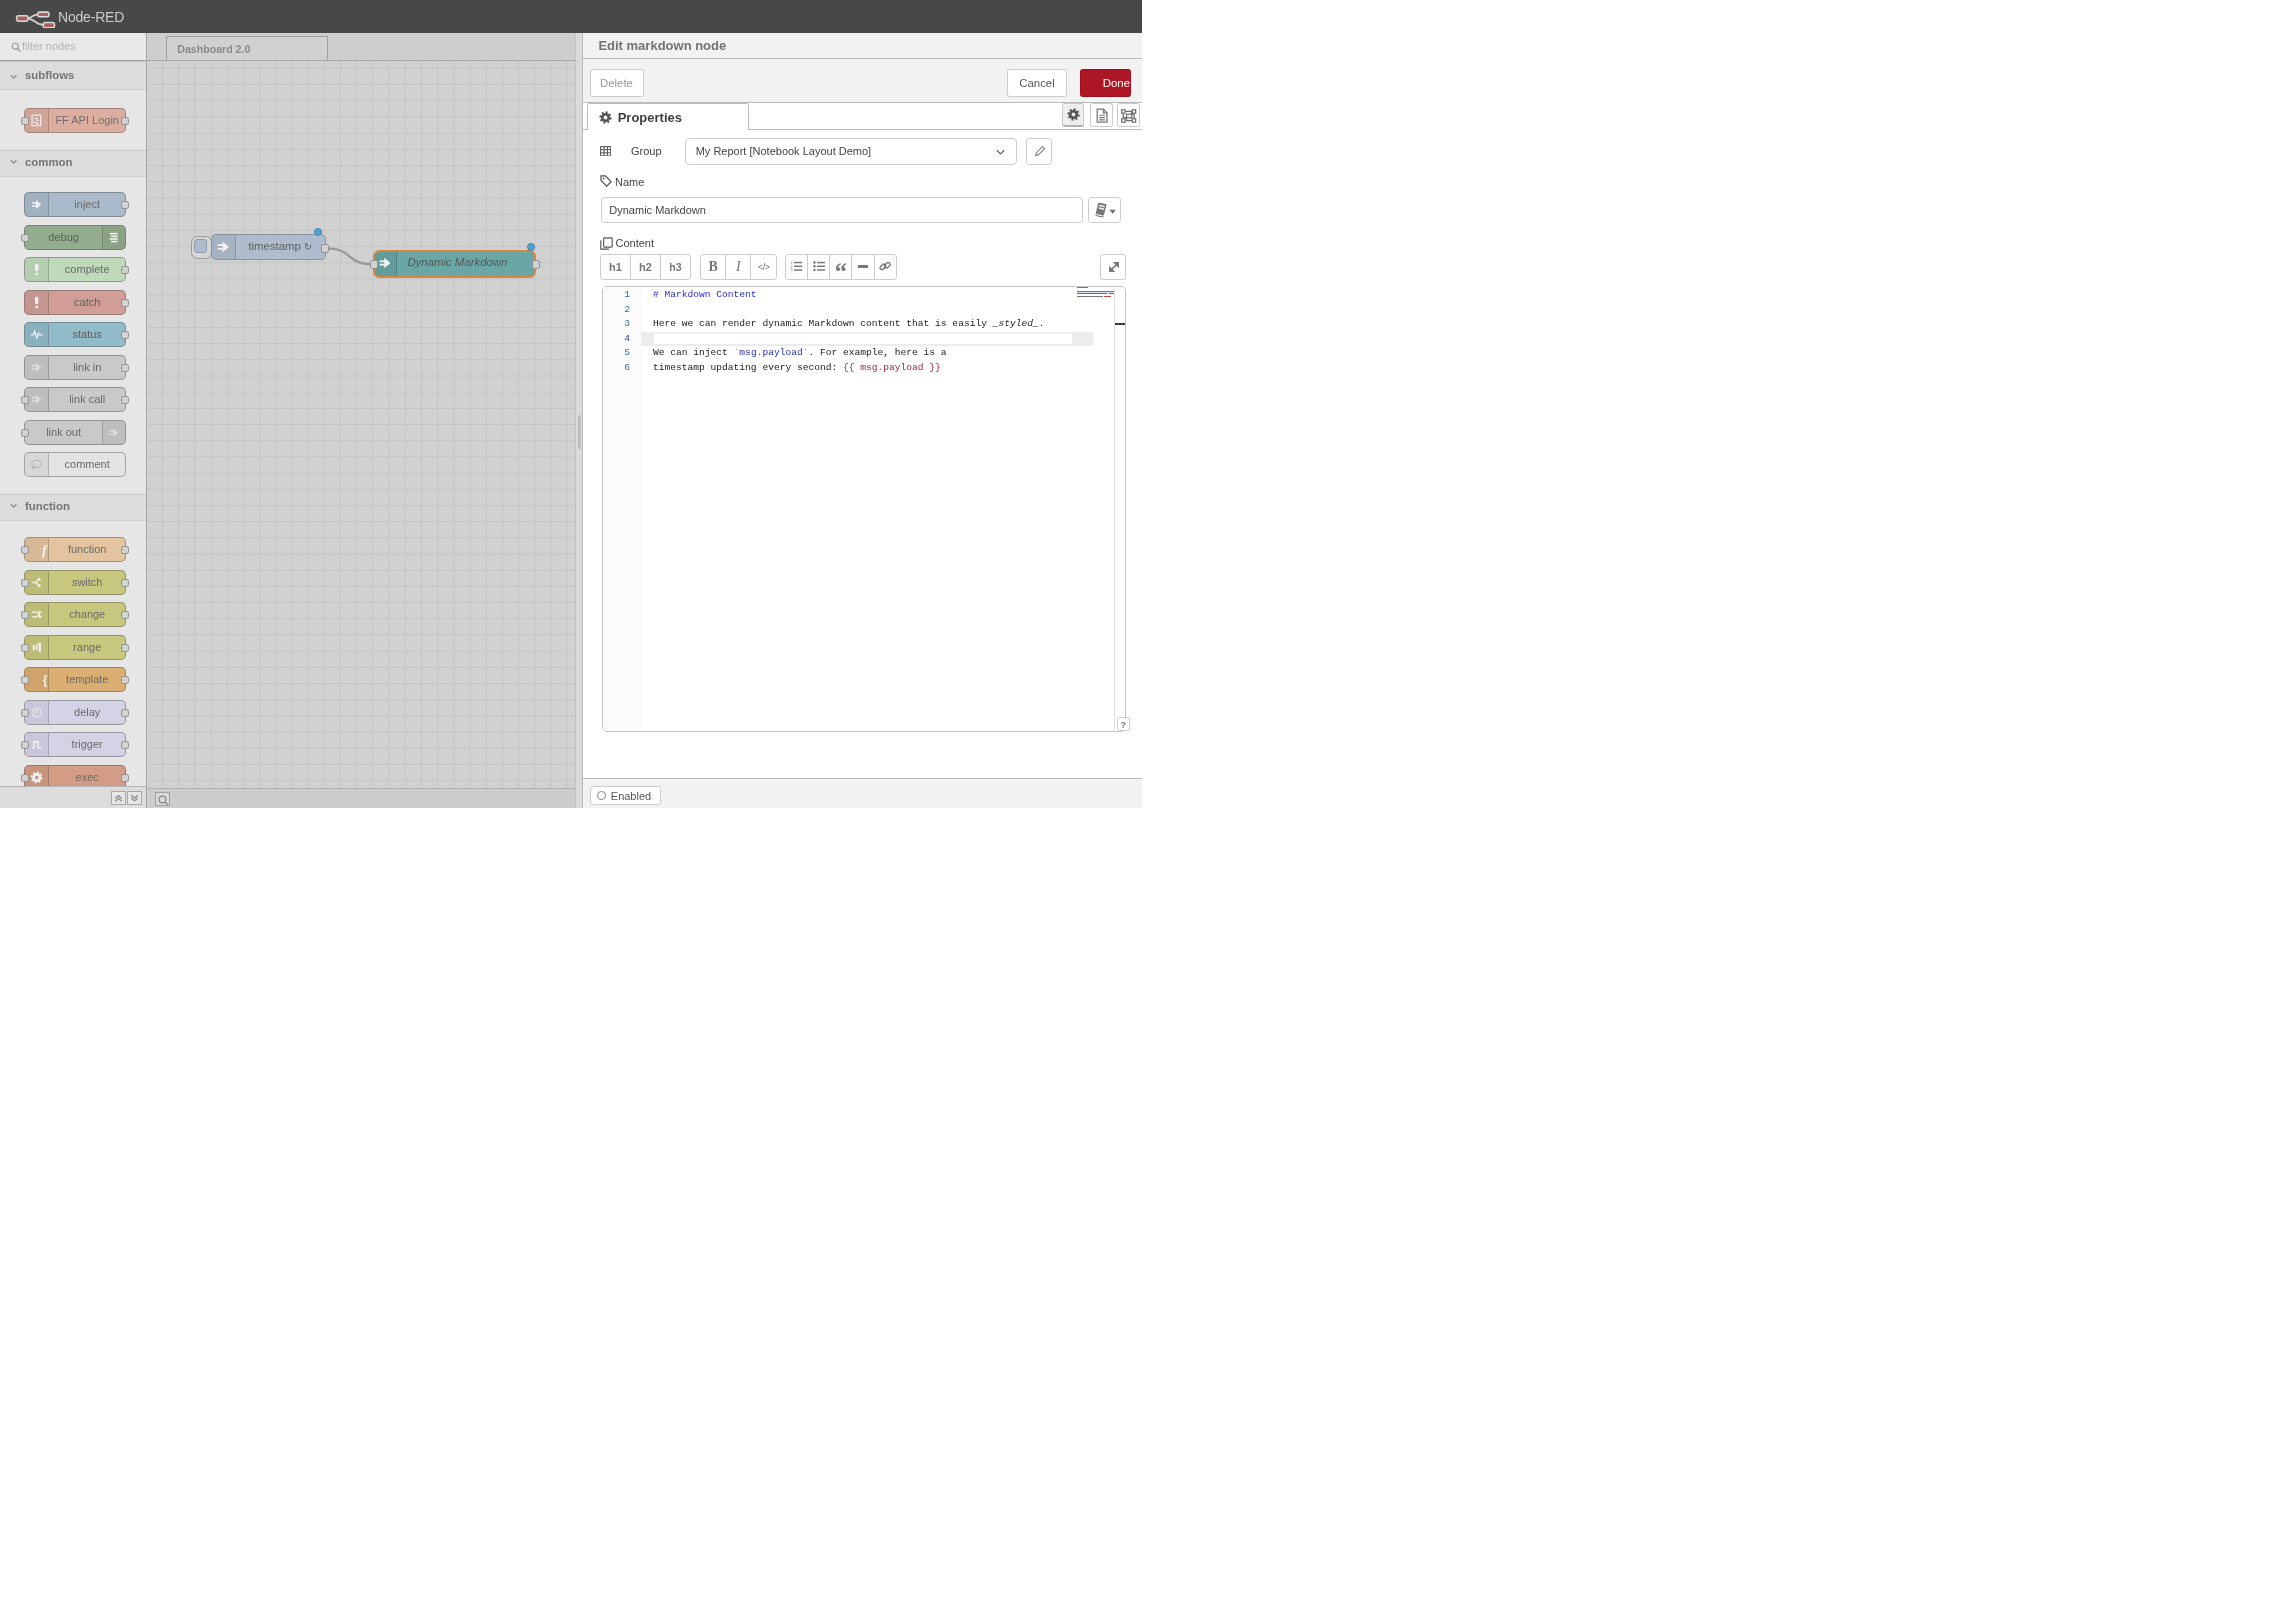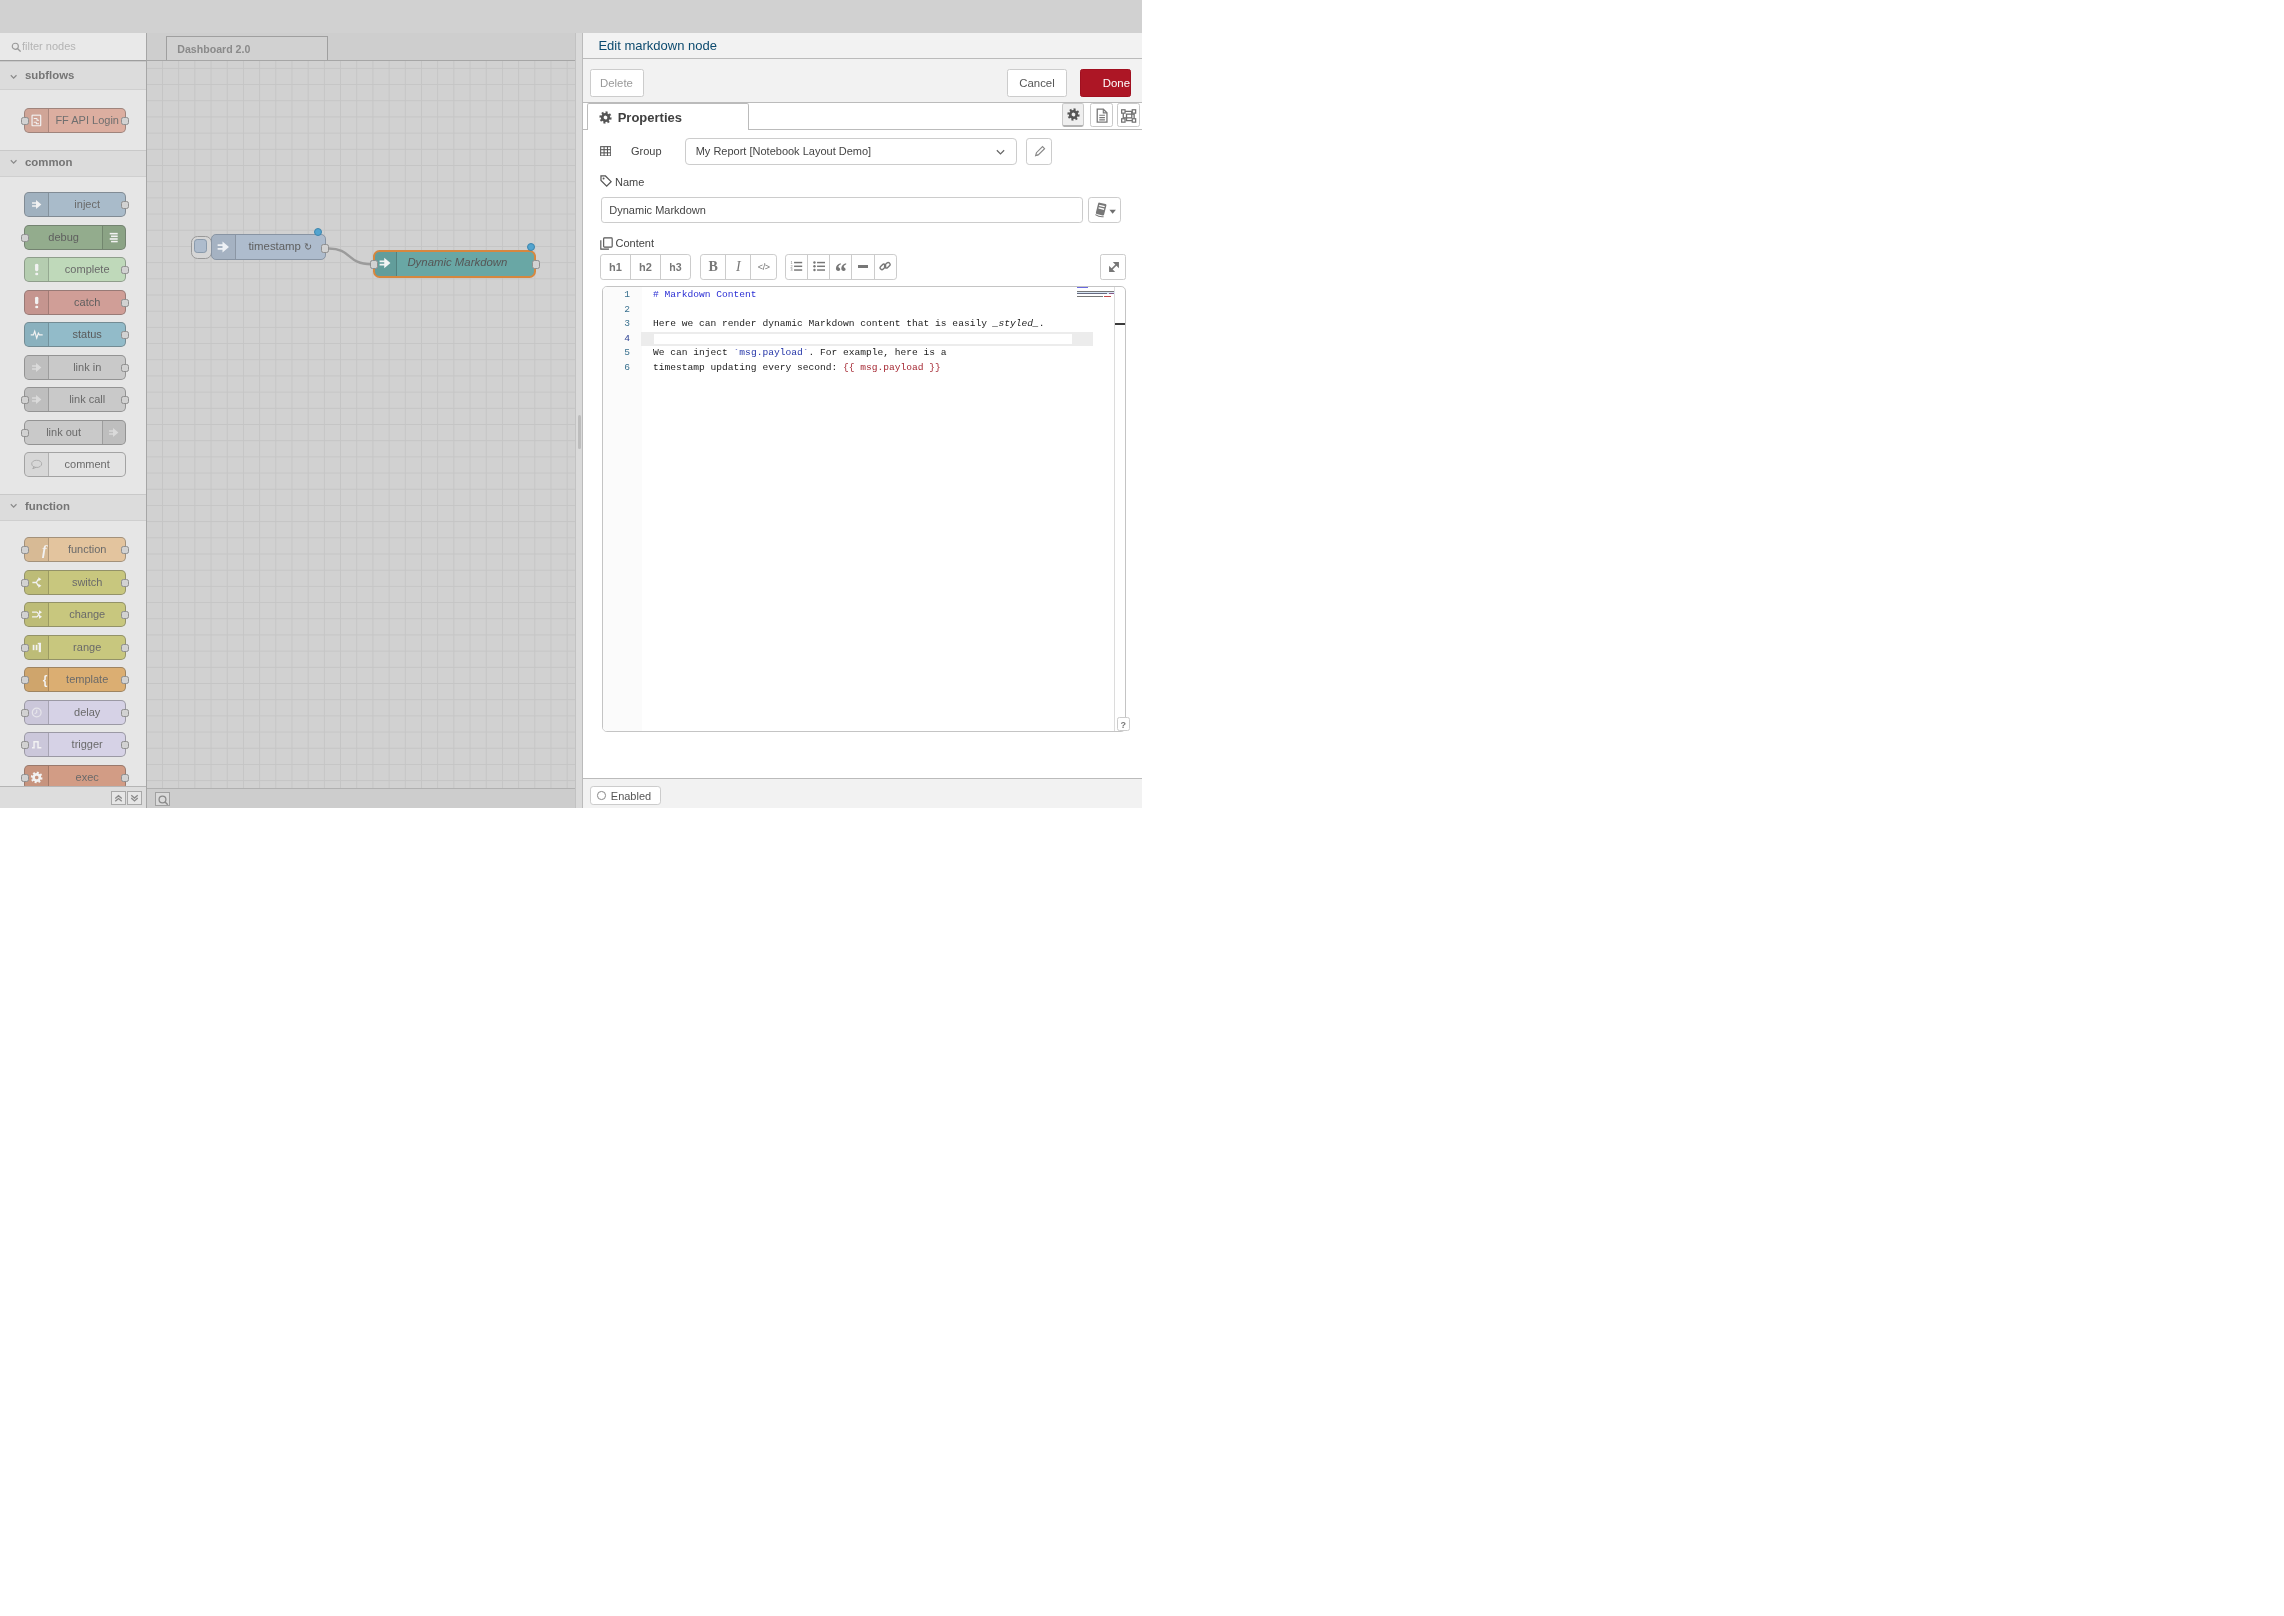--- a/index.html
+++ b/index.html
@@ -350,21 +350,21 @@
       <div id="traygrip"></div>
     </div>
 <div id="tray">
 <style>
 #tray .row-lbl { position:absolute; font-size:11px; color:#444; }
 .tbtn { position:absolute; background:#fff; border:0.8px solid #ccc; border-radius:2.4px; }
 .tbgrp { position:absolute; top:221px; height:26px; display:flex; border:0.8px solid #ccc; border-radius:3.2px; background:#fff; }
 .tbgrp .ti { width:100%; height:100%; display:flex; align-items:center; justify-content:center; border-right:0.8px solid #ccc; color:#777; }
 </style>
 <div class="abs" style="left:0;top:0;width:560px;height:26.4px;background:#f2f2f2;border-bottom:0.8px solid #bbb;">
-  <div class="abs" style="left:15.4px;top:5.7px;font-size:13px;font-weight:normal;color:#0c4a6e;">Edit markdown node</div>
+  <div class="abs" style="left:15.4px;top:5.7px;font-size:13px;font-weight:bold;color:#737373;">Edit markdown node</div>
 </div>
 <div class="abs" style="left:0;top:26.4px;width:560px;height:44px;background:#f2f2f2;border-bottom:0.8px solid #bbb;">
   <div class="abs" style="left:6.5px;top:9.7px;width:54px;height:28px;background:#fff;border:0.8px solid #ccc;border-radius:2.4px;text-align:center;line-height:26px;font-size:11.4px;color:#999;">Delete</div>
   <div class="abs" style="left:424px;top:9.7px;width:60px;height:28px;background:#fff;border:0.8px solid #ccc;border-radius:2.4px;text-align:center;line-height:26px;font-size:11.4px;color:#555;">Cancel</div>
   <div class="abs" style="left:497px;top:9.7px;width:51px;height:28px;background:#ad1625;border:0.8px solid #a11020;border-radius:2.4px;text-align:right;line-height:26px;font-size:11.4px;color:#fff;">Done</div>
 </div>
 <div class="abs" style="left:0;top:70px;width:560px;height:27px;background:#fff;border-bottom:0.8px solid #bbb;">
   <div class="abs" style="left:3.7px;top:0.4px;width:162px;height:27px;background:#fff;border:0.8px solid #bbb;border-bottom:none;border-radius:2.4px 2.4px 0 0;">
     <svg style="position:absolute;left:11.4px;top:7px;" width="13" height="13" viewBox="0 0 18 18">
             <path d="M17.43 7.32 L17.43 10.68 L15.28 10.25 L14.32 12.56 L16.15 13.78 L13.78 16.15 L12.56 14.32 L10.25 15.28 L10.68 17.43 L7.32 17.43 L7.75 15.28 L5.44 14.32 L4.22 16.15 L1.85 13.78 L3.68 12.56 L2.72 10.25 L0.57 10.68 L0.57 7.32 L2.72 7.75 L3.68 5.44 L1.85 4.22 L4.22 1.85 L5.44 3.68 L7.75 2.72 L7.32 0.57 L10.68 0.57 L10.25 2.72 L12.56 3.68 L13.78 1.85 L16.15 4.22 L14.32 5.44 L15.28 7.75 Z M11.60 9.00 A2.6 2.6 0 1 0 6.40 9.00 A2.6 2.6 0 1 0 11.60 9.00 Z" fill="#555" fill-rule="evenodd" transform="rotate(12 9 9)"></path>
@@ -530,14 +530,24 @@
 </div>
 <div class="abs" style="left:534px;top:684px;width:12.6px;height:14.6px;background:#fff;border:0.8px solid #ccc;border-radius:2.4px;text-align:center;line-height:14px;font-size:9px;font-weight:bold;color:#777;">?</div>
 </div>
 <div class="abs" style="left:0;top:745px;width:560px;height:30.5px;background:#f2f2f2;border-top:0.8px solid #bbb;">
   <div class="abs" style="left:6.5px;top:7px;width:71px;height:19.5px;background:#fff;border:0.8px solid #ccc;border-radius:3.2px;">
     <div class="abs" style="left:6.5px;top:4.5px;width:8.5px;height:8.5px;border:1.2px solid #888;border-radius:50%;"></div>
     <span style="position:absolute;left:20.3px;top:3.2px;font-size:11px;color:#555;">Enabled</span>
   </div>
 </div>
 </div>
+<div id="header">
+  <svg width="47" height="23" viewBox="0 0 58 28" style="position:absolute;left:14.6px;top:4.9px;">
+    <path d="M14 16.5 C22 16.5 20 11.5 29 11.5" fill="none" stroke="#c9c9c9" stroke-width="2.3"></path>
+    <path d="M14 16.5 C26 16.5 24 24.5 36 24.5" fill="none" stroke="#c9c9c9" stroke-width="2.3"></path>
+    <rect x="2" y="13.2" width="14" height="6.6" rx="2" fill="#a86060" stroke="#d9d9d9" stroke-width="1.9"></rect>
+    <rect x="28.1" y="8.6" width="13.8" height="5.8" rx="2" fill="#a86060" stroke="#d9d9d9" stroke-width="1.9"></rect>
+    <rect x="35" y="21.4" width="13.7" height="6.4" rx="2" fill="#a86060" stroke="#d9d9d9" stroke-width="1.9"></rect>
+  </svg>
+  <div class="brand">Node-RED</div>
+</div>
 </div>
 
 
 </body></html>

